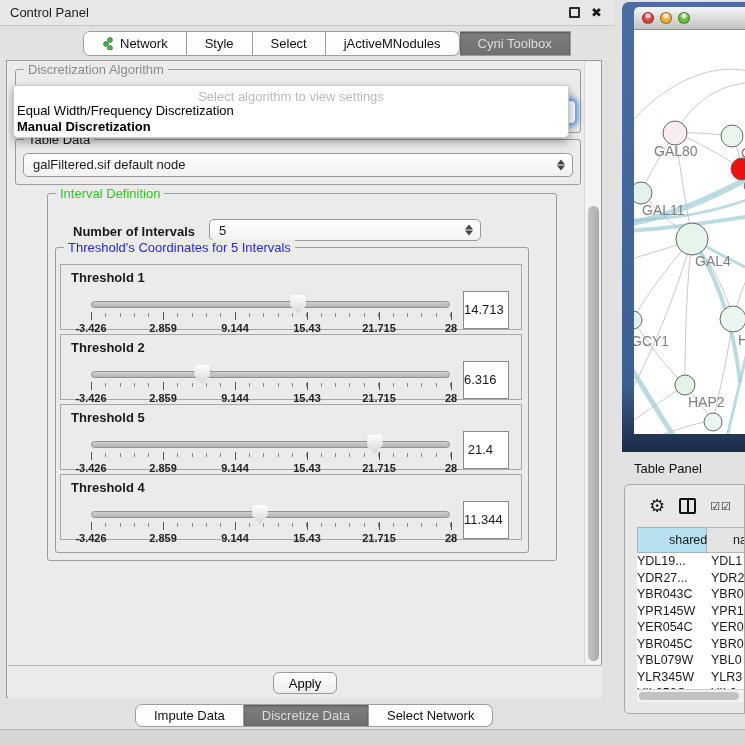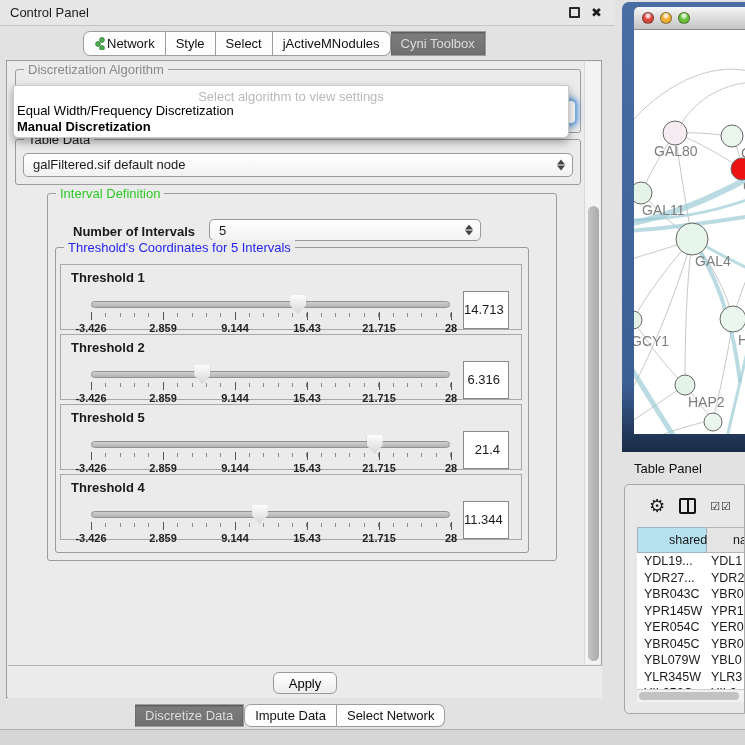--- a/index.html
+++ b/index.html
@@ -12,21 +12,21 @@
   #cp-titlebar { left:0; top:0; width:614px; height:26px; background:#e7e7e7; border-bottom:1px solid #c6c6c6; }
   #cp-title { left:10px; top:5px; font-size:13px; color:#1c1c1c; }
   .tb-ic { top:7px; width:11px; height:11px; }
   #float-ic { right:34px; border:2px solid #2a2a2a; border-radius:1px; }
   #close-ic { right:12px; font-size:13px; font-weight:bold; color:#1a1a1a; line-height:11px; }
 
   
   .tabrow { display:flex; }
   #top-tabs { left:83px; top:31px; height:25px; }
   #bottom-tabs { left:135px; top:704px; height:23px; }
-  .tab { background:#fdfdfd; border:1px solid #9d9d9d; border-left:none; padding:0 10px; font-size:13px; display:flex; align-items:center; color:#111; box-shadow:inset 0 1px 0 #fff; }
+  .tab { background:#fdfdfd; border:1px solid #9d9d9d; border-left:none; padding:0 18px; font-size:13px; display:flex; align-items:center; gap:5px; color:#111; box-shadow:inset 0 1px 0 #fff; }
   .tab.first { border-left:1px solid #9d9d9d; border-radius:7px 0 0 7px; }
   .tab.last { border-radius:0 7px 7px 0; }
   .tab.active { background:linear-gradient(#7e7e7e,#6f6f6f); color:#dcdcdc; box-shadow:inset 0 1px 2px rgba(0,0,0,.35); }
 
   
   #content-panel { left:6px; top:60px; width:596px; height:638px; border:1px solid #9c9c9c; background:#ebebeb; }
   #scrollview { left:1px; top:1px; width:576px; height:603px; overflow:hidden; }
 
   .group { position:absolute; border:1px solid #9c9c9c; border-radius:3px; }
   .gtitle { position:absolute; top:-8px; left:8px; background:#ebebeb; padding:0 4px; font-size:13px; white-space:nowrap; }
@@ -63,21 +63,21 @@
   .track { height:7px; border-radius:4px; border:1px solid #929292; background:linear-gradient(#cfcfcf,#b4b4b4); }
   .thumb { position:absolute; top:-6px; margin-left:-8px; width:16px; height:19px;
            background:linear-gradient(#fdfdfd,#d6d6d6); filter:drop-shadow(0 0 1px #777);
            clip-path:polygon(8% 0,92% 0,100% 10%,100% 55%,50% 100%,0 55%,0 10%); }
   .ticks { position:absolute; left:30px; top:47px; width:360px; height:9px; }
   .ticks::before { content:""; position:absolute; left:0; top:1px; width:100%; height:4px;
            background:repeating-linear-gradient(to right,#8a8a8a 0 1px,transparent 1px 14.36px); }
   .maj { position:absolute; top:0; width:1px; height:8px; background:#555; }
   .scale { position:absolute; left:30px; top:57px; width:360px; height:12px; font-size:11px; font-weight:bold; color:#222; }
   .scale span { position:absolute; transform:translateX(-50%); white-space:nowrap; }
-  .thr-value { position:absolute; right:12px; top:26px; width:46px; height:38px; background:#fff; border:1px solid #8a8a8a; font-size:13px; text-align:right; padding-right:8px; line-height:36px; }
+  .thr-value { position:absolute; right:12px; top:26px; width:46px; height:38px; background:#fff; border:1px solid #8a8a8a; font-size:13px; text-align:right; padding-right:15px; line-height:36px; }
 
   #attr-group { left:39px; top:511px; width:510px; height:160px; }
   #attr-subtitle { position:absolute; left:8px; top:10px; font-size:13px; font-weight:bold; }
   #attr-list { position:absolute; left:12px; top:32px; width:466px; height:110px; background:#fff; border:1px solid #bbb; }
   .attr-item { font-size:13px; line-height:17px; padding-left:9px; }
   #attr-vsb { position:absolute; right:1px; top:1px; width:13px; height:108px; background:#efefef; border-left:1px solid #d5d5d5; }
   #attr-vsb .vthumb { position:absolute; left:2px; top:3px; width:9px; height:38px; background:#b4b4b4; border-radius:5px; }
 
   #cp-vscroll { left:577px; top:1px; width:17px; height:602px; background:#f3f3f3; border-left:1px solid #d8d8d8; }
   #cp-vscroll .vthumb { position:absolute; left:3px; top:144px; width:11px; height:455px; background:linear-gradient(to right,#c4c4c4,#ababab); border-radius:6px; }
@@ -105,21 +105,21 @@
   #gear-ic { font-size:18px; color:#1c1c1c; line-height:18px; }
   #cols-ic { width:17px; height:16px; border:2px solid #111; border-radius:2px; background:linear-gradient(#111,#111) center/2px 100% no-repeat; }
   #cbx-ic { font-size:11px; color:#222; letter-spacing:1px; }
   #tp-table { position:absolute; left:12px; top:42px; width:160px; }
   .tp-hrow { display:flex; height:26px; }
   .tp-hcell { border:1px solid #9fb6be; font-size:12.5px; line-height:24px; text-align:center;padding-left:31px; }
   .tp-hcell.c1 { width:70px; background:#b7e1ee; }
   .tp-hcell.c2 { width:82px; background:#e4e4e4; border-left:none; border-color:#b5b5b5; text-align:left; padding-left:26px; }
   .tp-row { display:flex; height:16.5px; background:#fff; }
   .tp-cell { font-size:12.5px; line-height:16.5px; white-space:nowrap; overflow:hidden; }
-  .tp-cell.c1 { width:70px; padding-left:7px; }
+  .tp-cell.c1 { width:70px; padding-left:0; }
   .tp-cell.c2 { width:82px; padding-left:4px; }
   #tp-rows { background:#fff; width:152px; }
   #tp-hscroll { position:absolute; left:12px; top:204px; width:109px; height:13px; background:#f1f1f1; border-top:1px solid #ccc; }
   #tp-hscroll .hthumb { position:absolute; left:2px; top:2px; width:100px; height:8px; background:#c2c2c2; border-radius:4px; }
 
   #footer-strip { left:0; top:729px; width:745px; height:16px; background:#d6d6d6; border-top:1px solid #b2b2b2; }
 </style>
 </head>
 <body>
 
@@ -302,25 +302,25 @@
     <div id="cp-vscroll" class="abs">
       <div class="vthumb"></div>
     </div>
 
     <div id="apply-row" class="abs">
       <button id="apply-btn">Apply</button>
     </div>
   </div>
 
   <div id="bottom-tabs" class="abs tabrow">
+    <div class="tab first">
+        <span>Impute Data</span>
+      </div>
     <div class="tab active">
         <span>Discretize Data</span>
-      </div>
-    <div class="tab first">
-        <span>Impute Data</span>
       </div>
     <div class="tab last">
         <span>Select Network</span>
       </div>
   </div>
 </div>
 
 <div id="net-window" class="abs">
   <div id="mac-titlebar" class="abs">
     <span class="light red"></span>

